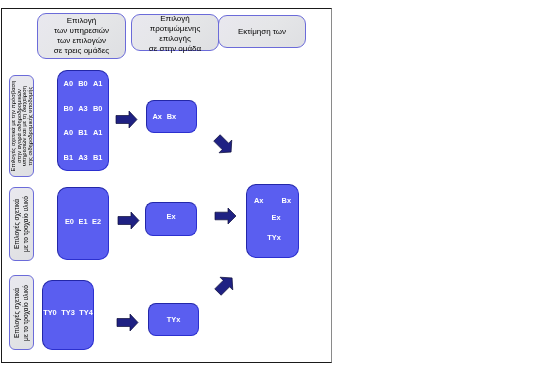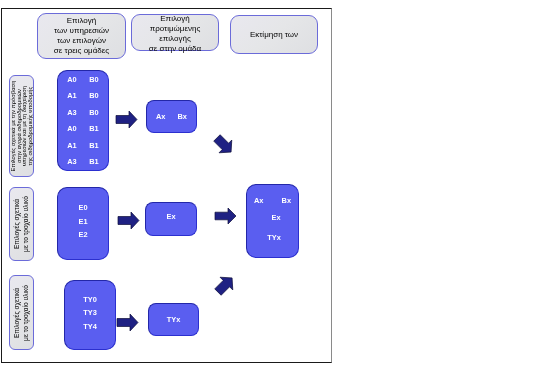--- a/index.html
+++ b/index.html
@@ -23,23 +23,23 @@
   .vlabel .vinner{position:absolute;left:50%;top:50%;
           transform:translate(-50%,-50%) rotate(-90deg);
           white-space:nowrap;font-size:6.6px;line-height:8.6px;text-align:center;color:#000;}
   .vlabel.small .vinner{font-size:5.8px;line-height:5.5px;}
 
   
   .bbox{position:absolute;background:var(--box-fill,#5a5ef0);border:1.3px solid var(--box-border,#2b2fcf);
         border-top-color:#2327a8;border-left-color:#2327a8;border-radius:10px;
         color:var(--text-light,#ffffff);box-sizing:border-box;font-size:7.4px;font-weight:bold;}
 
-  .grid2{display:grid;grid-template-columns:1fr 1fr;align-content:space-around;
+  .grid2{display:grid;grid-template-columns:1fr 1fr 1fr;align-content:space-around;
          justify-items:center;height:100%;padding:0 3px;box-sizing:border-box;}
-  .stack{display:flex;flex-direction:column;align-items:center;justify-content:center;height:100%;gap:4.5px;padding-bottom:5px;box-sizing:border-box;}
+  .stack{display:flex;flex-direction:row;align-items:center;justify-content:center;height:100%;gap:4.5px;padding-bottom:5px;box-sizing:border-box;}
   .ctr{display:flex;align-items:center;justify-content:center;height:100%;box-sizing:border-box;}
   .ctr.up{padding-bottom:6px;}
 
   .bbox.sm{border-radius:8px;}
   svg.arrow{position:absolute;overflow:visible;}
 </style>
 </head>
 <body>
 
 <div id="frame"></div>
@@ -55,21 +55,21 @@
 
 <div class="hbox" style="left:131px;top:14px;width:88px;height:37px;padding-top:3px;">
   <div>
     <div>Επιλογή</div>
     <div>προτιμώμενης</div>
     <div>επιλογής</div>
     <div>σε στην ομάδα</div>
   </div>
 </div>
 
-<div class="hbox" style="left:230px;top:15px;width:88px;height:39px;">
+<div class="hbox" style="left:218px;top:15px;width:88px;height:33px;">
   <div>
     <div>Εκτίμηση των</div>
   </div>
 </div>
 
 <div class="vlabel small" style="left:9px;top:75px;width:25px;height:102px;">
   <div class="vinner">
     <div>Επιλογές σχετικά με την πρόσβαση</div>
     <div>στην αγορά σιδηροδρομικών</div>
     <div>υπηρεσιών και με τη διαχείριση</div>
@@ -109,21 +109,21 @@
 </div>
 
 <div class="bbox" style="left:57px;top:187px;width:52px;height:73px;">
   <div class="stack">
     <span>E0</span>
     <span>E1</span>
     <span>E2</span>
   </div>
 </div>
 
-<div class="bbox" style="left:64px;top:280px;width:52px;height:70px;">
+<div class="bbox" style="left:42px;top:280px;width:52px;height:70px;">
   <div class="stack">
     <span>TY0</span>
     <span>TY3</span>
     <span>TY4</span>
   </div>
 </div>
 
 <div class="bbox sm" style="left:146px;top:100px;width:51px;height:33px;">
   <div class="grid2">
     <span>Ax</span>

